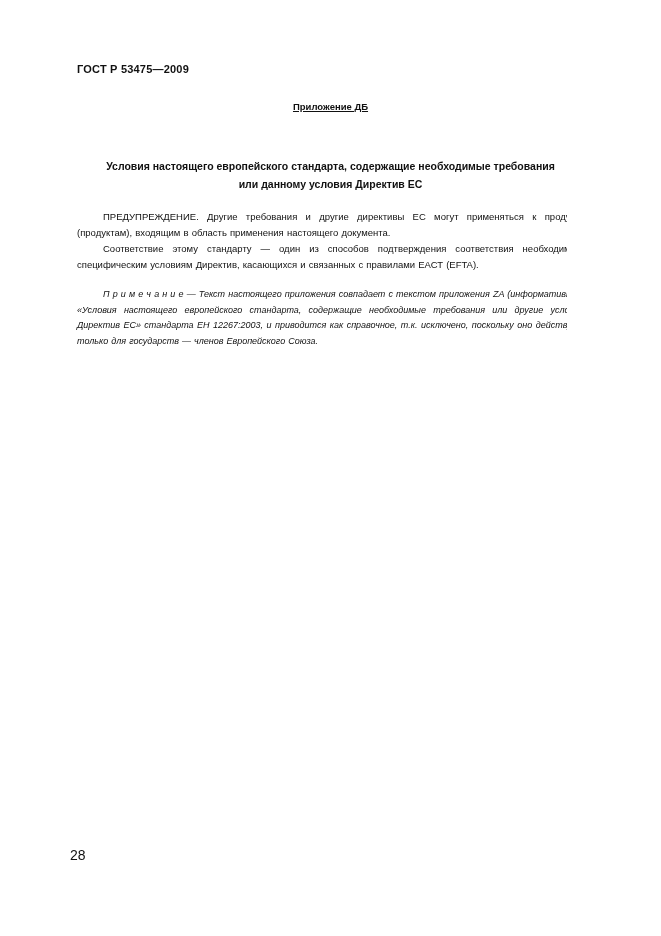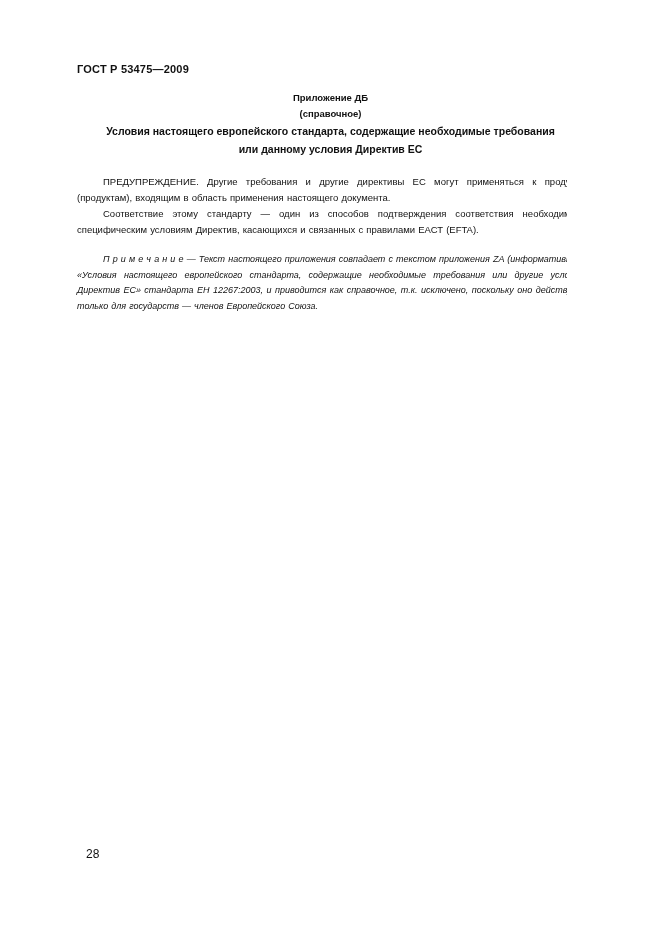--- a/index.html
+++ b/index.html
@@ -23,27 +23,29 @@
     top: 63px;
     width: 507px;
   }
   .doc-number {
     font-size: 11px;
     font-weight: bold;
     letter-spacing: 0.2px;
     text-align: left;
   }
   .annex-block {
-    margin-top: 15px;
+    margin-top: 24px;
     text-align: center;
     font-weight: bold;
     font-size: 9.5px;
     line-height: 16px;
+    text-decoration: underline;
   }
   .doc-title {
+    margin-top: 42px;
     text-align: center;
     font-weight: bold;
     font-size: 10.5px;
     line-height: 18px;
   }
   .body-text {
     margin-top: 16px;
   }
   .para {
     margin: 0;
@@ -60,37 +62,36 @@
     margin: 14px 0 0 0;
     font-size: 9px;
     line-height: 15.7px;
     font-style: italic;
     text-align: justify;
     text-indent: 26px;
     word-spacing: 0.5px;
   }
   .page-number {
     position: absolute;
-    left: 86px;
+    left: 70px;
     top: 847px;
-    font-size: 12px;
+    font-size: 14px;
     text-align: right;
   }
 </style>
 </head>
 <body>
 
 <div class="page">
   <div class="content">
 
     <div class="doc-number">ГОСТ Р 53475—2009</div>
 
     <div class="annex-block">
       <div>Приложение ДБ</div>
-      <div>(справочное)</div>
     </div>
 
     <div class="doc-title">
       <div>Условия настоящего европейского стандарта, содержащие необходимые требования</div>
       <div>или данному условия Директив ЕС</div>
     </div>
 
     <div class="body-text">
       <p class="para spaced">ПРЕДУПРЕЖДЕНИЕ. Другие требования и другие директивы ЕС могут применяться к продукту (продуктам), входящим в область применения настоящего документа.</p>
       <p class="para">Соответствие этому стандарту — один из способов подтверждения соответствия необходимым специфическим условиям Директив, касающихся и связанных с правилами ЕАСТ (EFTA).</p>

